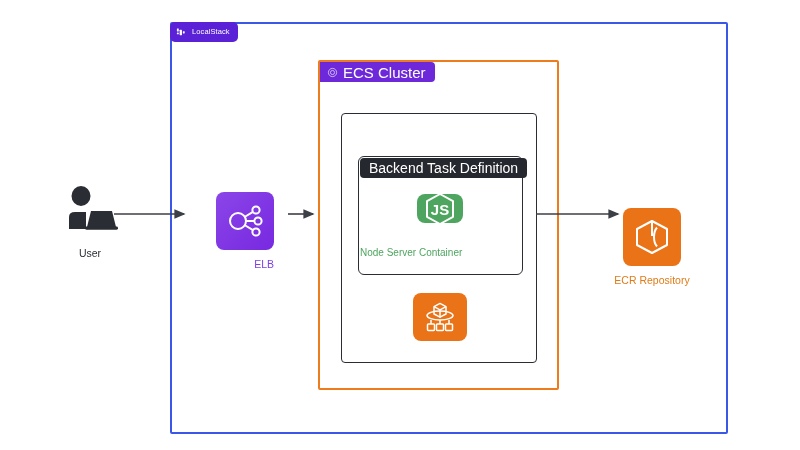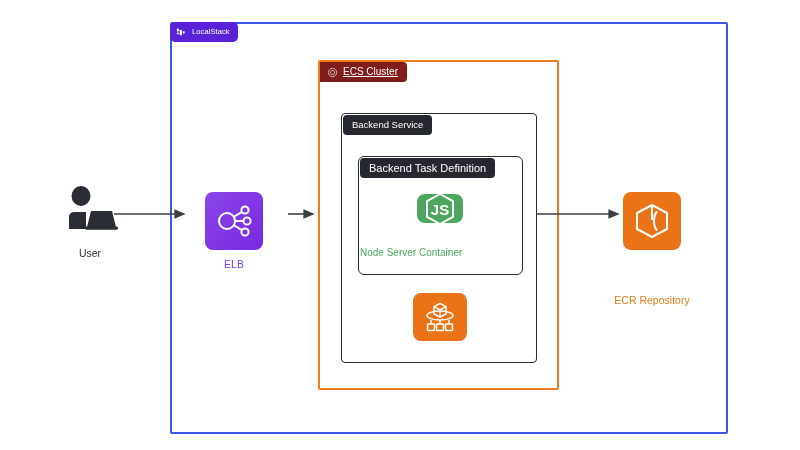--- a/index.html
+++ b/index.html
@@ -77,48 +77,47 @@
     color: #ffffff;
     font-size: 7.5px;
     font-weight: normal;
     letter-spacing: 0.1px;
   }
   #ecs-badge {
     left: 320px;
     top: 62px;
     height: 20px;
     padding: 0 9px 0 7px;
-    background: #7f1d1d;
+    background: #6d28d9;
     border-top-right-radius: 4px;
     border-bottom-right-radius: 4px;
     color: #ffffff;
-    font-size: 10px;
+    font-size: 15px;
     font-weight: 500;
-    text-decoration: underline;
   }
   #service-badge {
     left: 343px;
     top: 115px;
     height: 20px;
     padding: 0 9px;
     background: #25282f;
     border-radius: 4px;
     color: #ffffff;
     font-size: 9.5px;
     font-weight: 400;
   }
   #task-badge {
     left: 360px;
     top: 158px;
     height: 20px;
     padding: 0 9px;
     background: #25282f;
     border-radius: 4px;
     color: #ffffff;
-    font-size: 11px;
+    font-size: 14px;
     font-weight: 400;
   }
 
   
   .node {
     position: absolute;
     display: flex;
     flex-direction: column;
     align-items: center;
   }
@@ -133,28 +132,28 @@
     font-size: 10.5px;
     line-height: 1;
     white-space: nowrap;
     text-align: center;
   }
 
   #node-user { left: 42px; top: 184px; width: 96px; }
   #node-user .node-tile { width: 58px; height: 52px; background: transparent; }
   #node-user .node-label { color: #2a2d34; margin-top: 12px; }
 
-  #node-elb { left: 186px; top: 192px; width: 96px; }
+  #node-elb { left: 178px; top: 192px; width: 96px; align-items: flex-end; }
   #node-elb .node-tile {
     width: 58px; height: 58px;
     background: linear-gradient(135deg, #8b45e8 0%, #7729e0 100%);
   }
   #node-elb .node-label { color: #7b3fe4; }
 
-  #node-ecr { left: 604px; top: 192px; width: 96px; gap: 36px; }
+  #node-ecr { left: 604px; top: 208px; width: 96px; }
   #node-ecr .node-tile { width: 58px; height: 58px; background: #ea7317; }
   #node-ecr .node-label { color: #e07b17; }
 
   #node-nodejs { left: 417px; top: 194px; width: 46px; }
   #node-nodejs .node-tile { width: 46px; height: 29px; background: #4ea55f; }
 
   #node-ecs-service-icon { left: 413px; top: 293px; width: 54px; }
   #node-ecs-service-icon .node-tile { width: 54px; height: 48px; background: #ea7317; }
 
   #label-node-container {
@@ -230,23 +229,20 @@
   <div class="badge" id="ecs-badge">
     <span style="display:flex;">
       <svg width="11" height="11" viewBox="0 0 24 24">
         <circle cx="12" cy="12" r="9" fill="none" stroke="#ffffff" stroke-width="1.6" opacity="0.85"></circle>
         <circle cx="12" cy="12" r="4.5" fill="none" stroke="#ffffff" stroke-width="1.6" opacity="0.85"></circle>
       </svg>
     </span>
     <span>ECS Cluster</span>
   </div>
 
-  <div class="badge" id="service-badge">
-    <span>Backend Service</span>
-  </div>
 
   <div class="badge" id="task-badge">
     <span>Backend Task Definition</span>
   </div>
 
   <div class="node" id="node-user">
     <div class="node-tile">
       <svg width="58" height="50" viewBox="0 0 58 50">
         <ellipse cx="20" cy="11" rx="9.5" ry="10" fill="#2a2d34"></ellipse>
         <path d="M8 44 L8 32 Q8 27 14 27 L22 27 L22 44 Z" fill="#2a2d34"></path>

